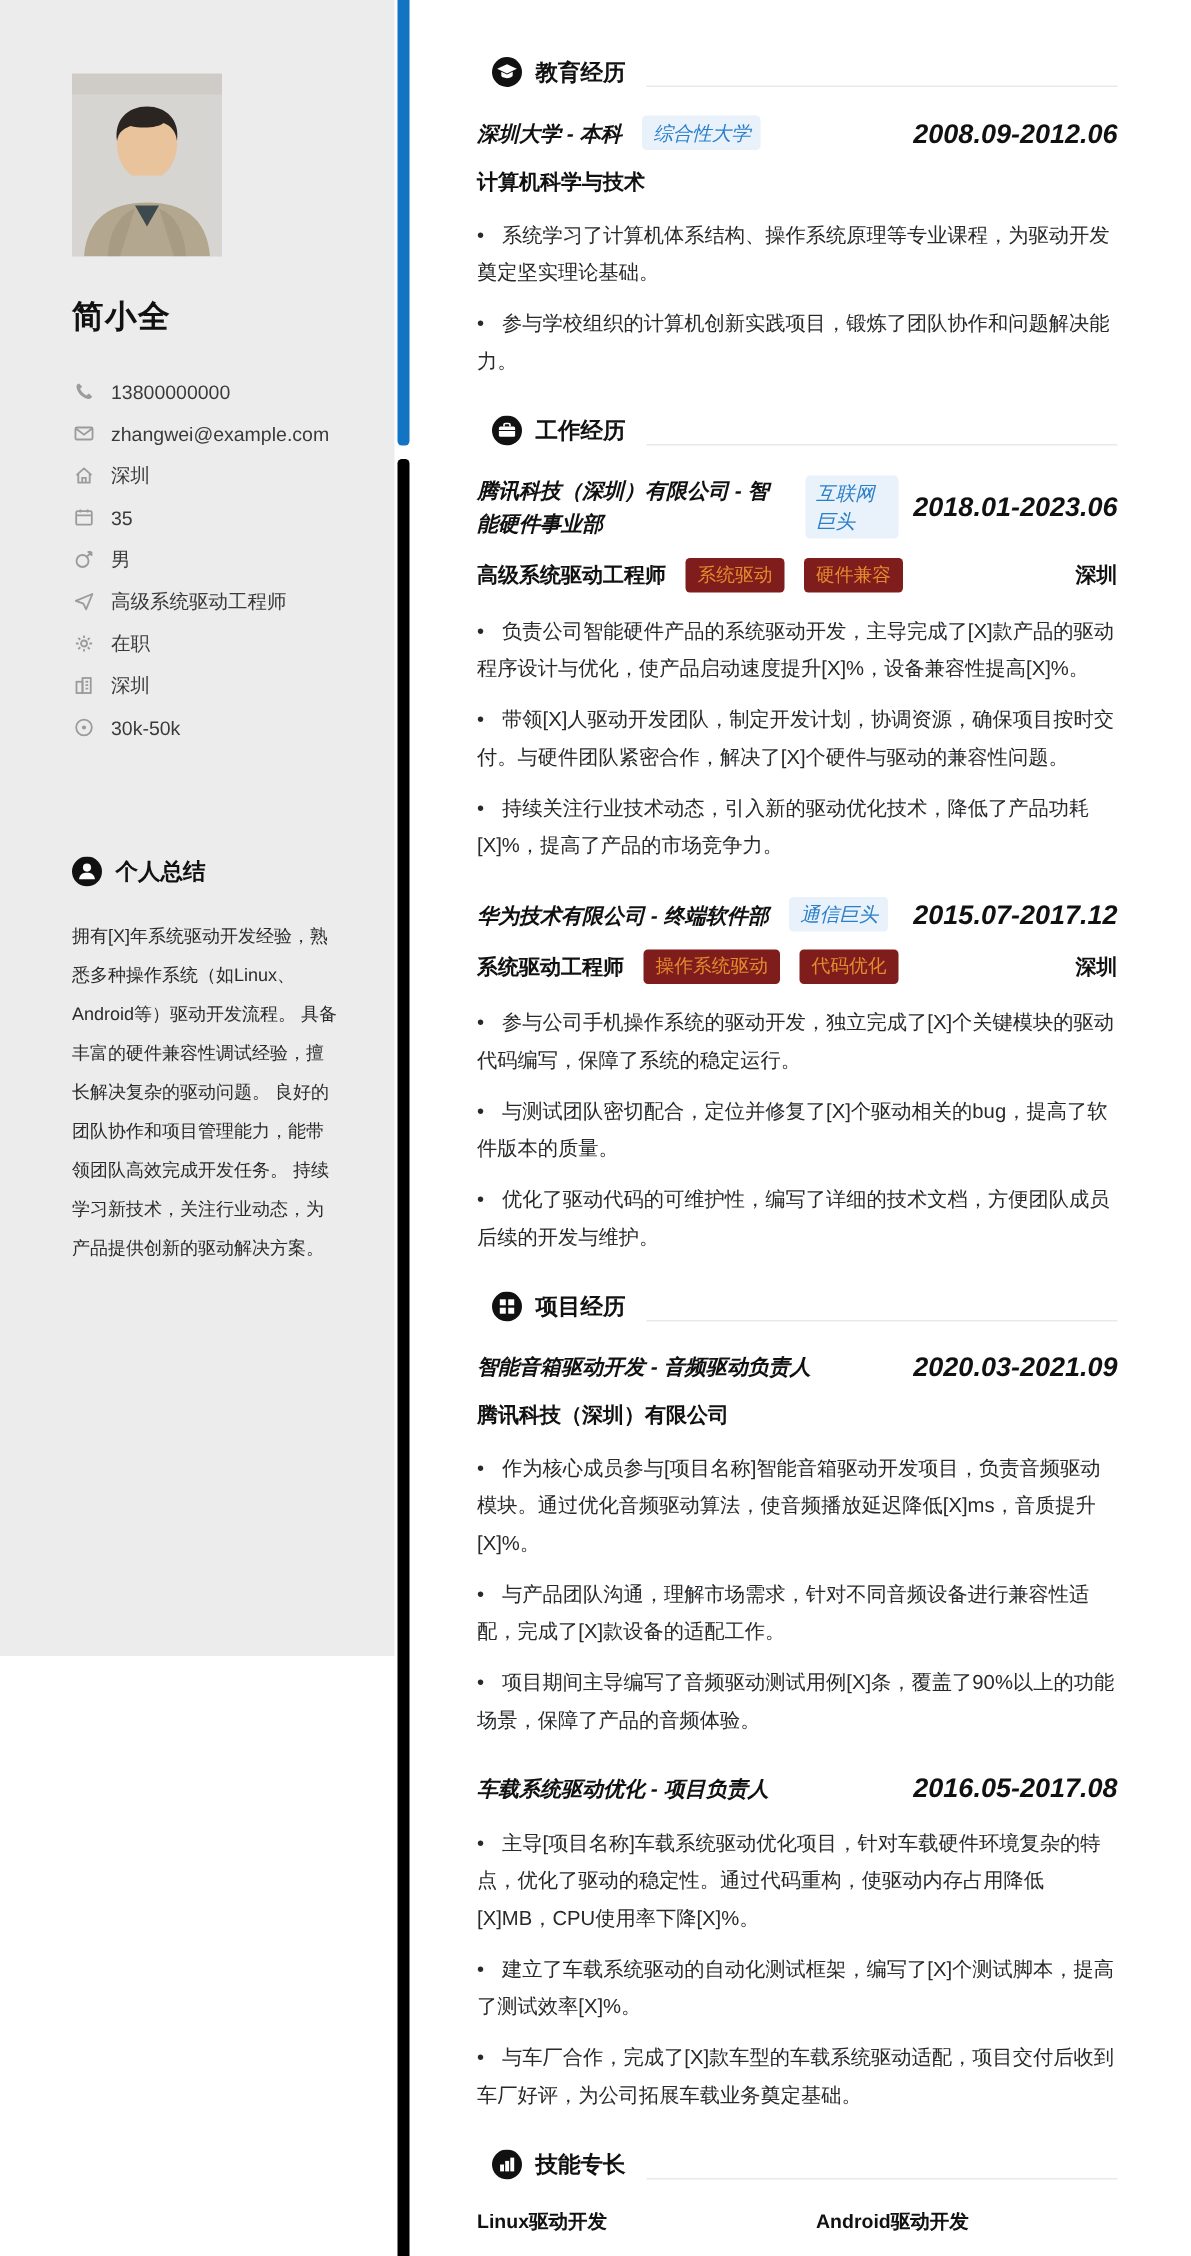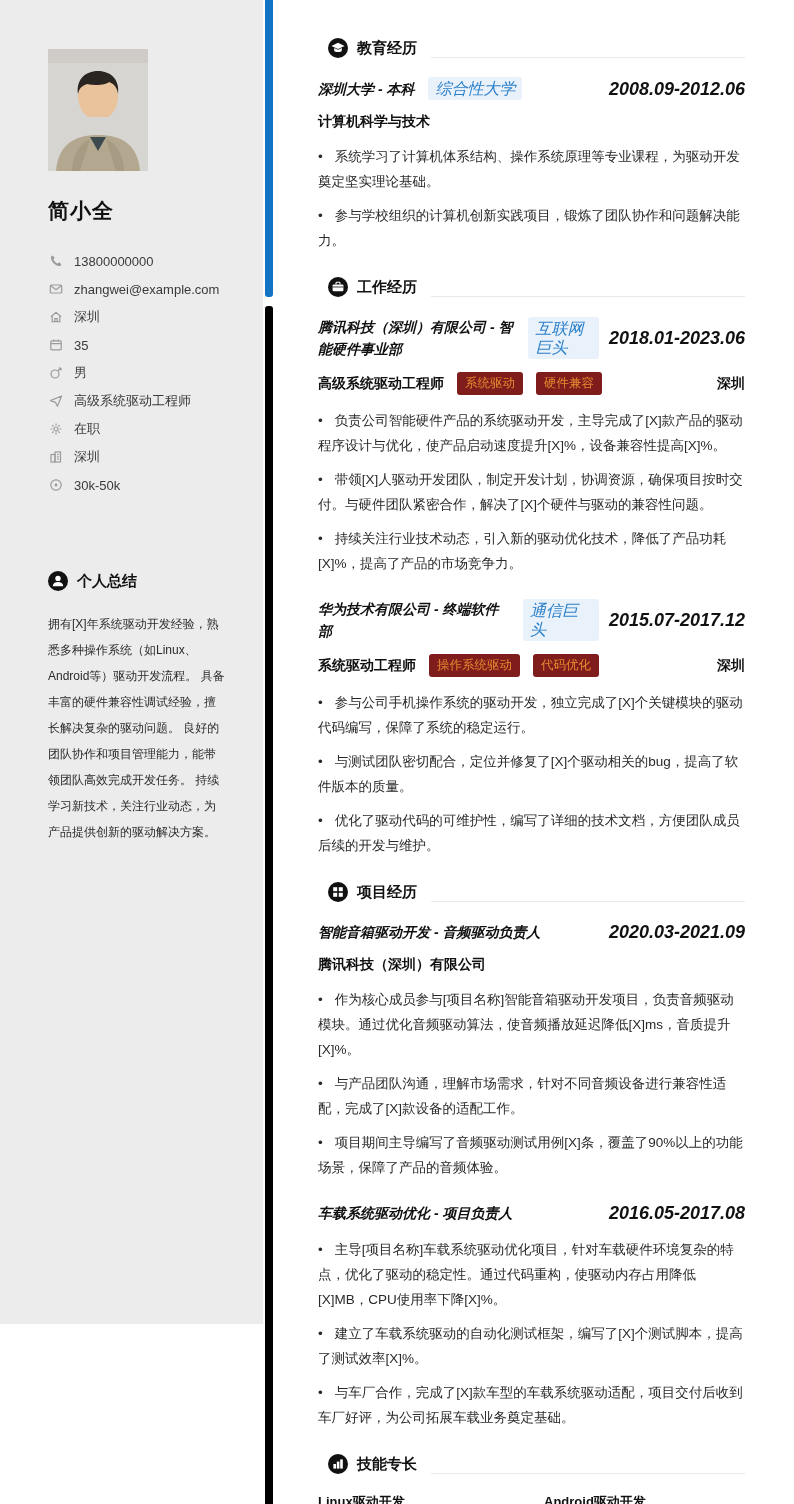--- a/index.html
+++ b/index.html
@@ -1,21 +1,21 @@
 <!DOCTYPE html>
 <html><head>
 <meta charset="utf-8">
 <style>
   * { margin:0; padding:0; box-sizing:border-box; }
   html,body { width:794px; height:1504px; overflow:hidden; background:#fff;
     font-family:"Liberation Sans","DejaVu Sans",sans-serif; color:#222; }
   .page { position:relative; width:794px; height:1504px; }
 
   
-  .sidebar { position:absolute; left:0; top:0; width:263px; height:1324px;
+  .sidebar { position:absolute; left:0; top:0; width:263px; height:1104px;
     background:#ececec; padding:49px 22px 0 48px; }
   .photo { width:100px; height:122px; background:#d7d5d2; overflow:hidden; }
   .name { font-size:21px; font-weight:bold; color:#111; margin-top:26px; letter-spacing:1px; }
   .contacts { list-style:none; margin-top:22px; }
   .c-item { display:flex; align-items:center; height:28px; font-size:13px; color:#3a3a3a; }
   .c-ico { width:15px; height:15px; margin-right:11px; display:inline-flex; align-items:center; justify-content:center; }
   .c-ico svg { width:14px; height:14px; }
   .sum-head { display:flex; align-items:center; margin-top:72px; }
   .sum-title { font-size:15px; font-weight:bold; color:#111; margin-left:9px; }
   .sum-text { margin-top:20px; font-size:12px; line-height:26px; color:#2b2b2b; width:178px; }
@@ -30,21 +30,21 @@
   .section { margin-bottom:24px; }
   .sec-head { display:flex; align-items:flex-end; margin-bottom:19px;padding-left:10px; }
   .sec-icon { width:20px; height:20px; flex:0 0 20px; display:inline-flex; }
   .sec-icon svg { width:20px; height:20px; }
   .sec-title { font-size:15px; font-weight:bold; color:#111; margin-left:9px; white-space:nowrap; }
   .sec-line { flex:1; height:1px; background:#e9e9e9; margin-left:14px; }
 
   .entry { margin-bottom:22px; }
   .entry-head { display:flex; align-items:center;font-style:italic; }
   .entry-title { font-size:14px; font-weight:bold; color:#111; line-height:22px; max-width:252px; }
-  .badge { font-size:16px; line-height:19px; padding:2px 7px; border-radius:3px; margin-left:14px; margin-top:0px; }
+  .badge { font-size:13px; line-height:19px; padding:2px 7px; border-radius:3px; margin-left:14px; margin-top:0px; }
   .badge.blue { background:#e9f2fb; color:#2a7fc9; }
   .badge.narrow { max-width:76px; }
   .entry-date { margin-left:auto; font-size:18px; font-weight:bold; color:#111; white-space:nowrap; line-height:22px; padding-left:10px; }
   .role-row { display:flex; align-items:center; margin-top:12px; }
   .role { font-size:14px; font-weight:bold; color:#111; white-space:nowrap; }
   .tag { font-size:12.5px; line-height:19px; padding:2px 8px; border-radius:3px; margin-left:13px;
     background:#7f1d1d; color:#e68a2e; white-space:nowrap; }
   .loc { margin-left:auto; font-size:14px; font-weight:bold; color:#111; }
   .entry-sub { font-size:14px; font-weight:bold; color:#111; margin-top:13px; }
   .bullets { margin-top:13px; }

